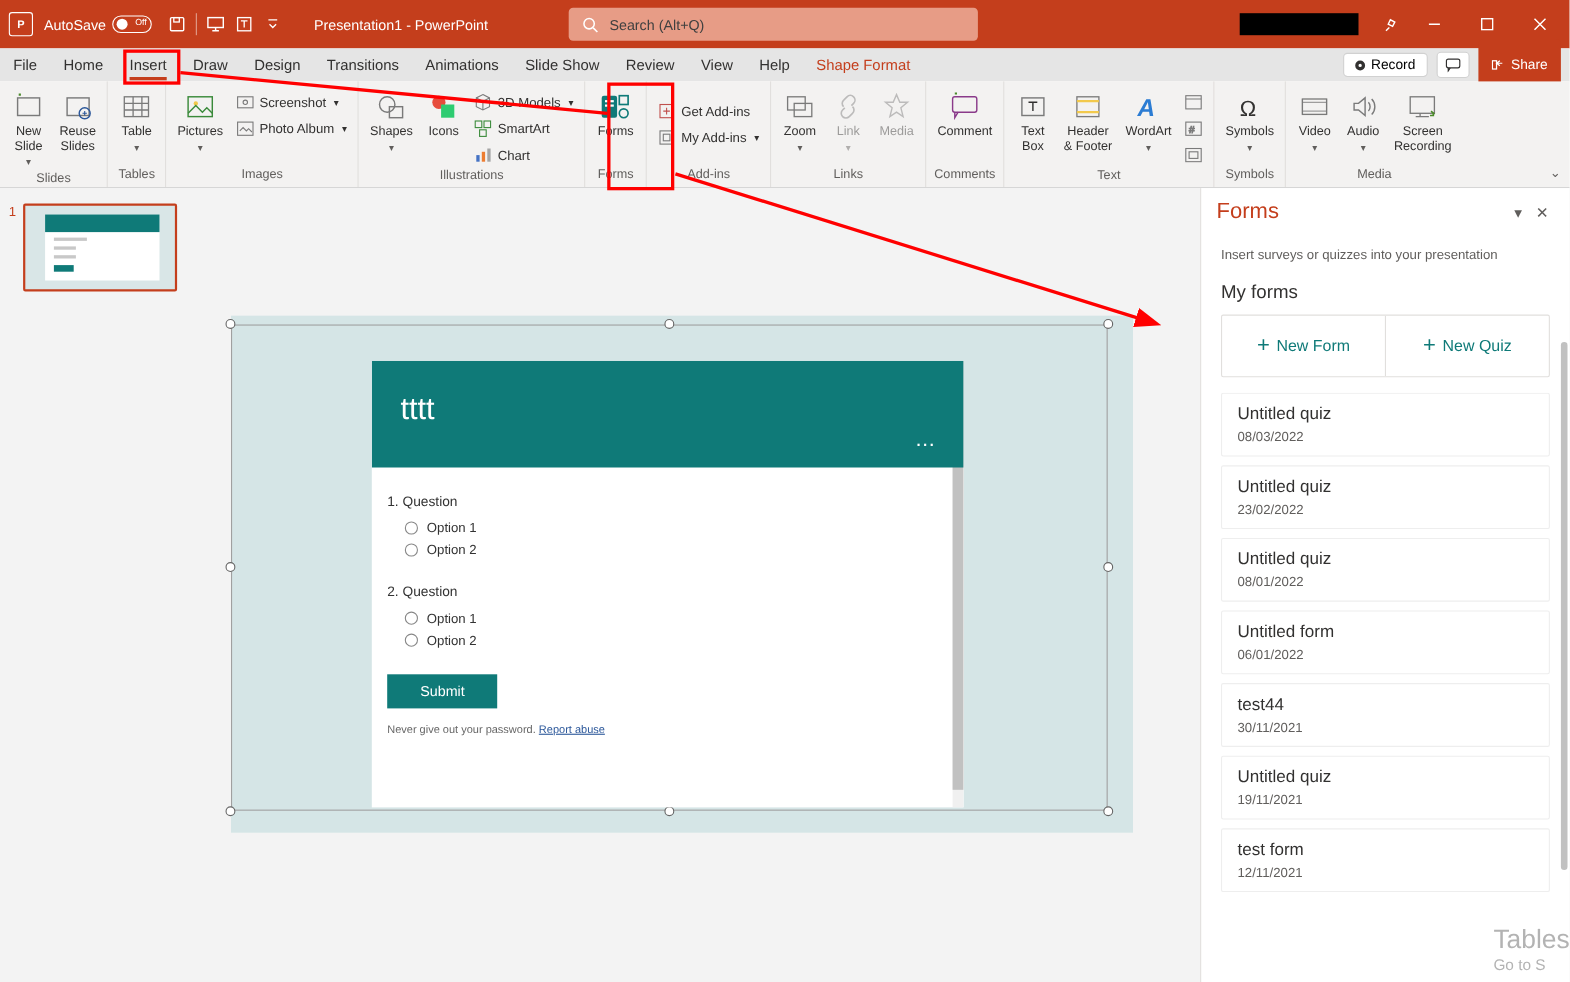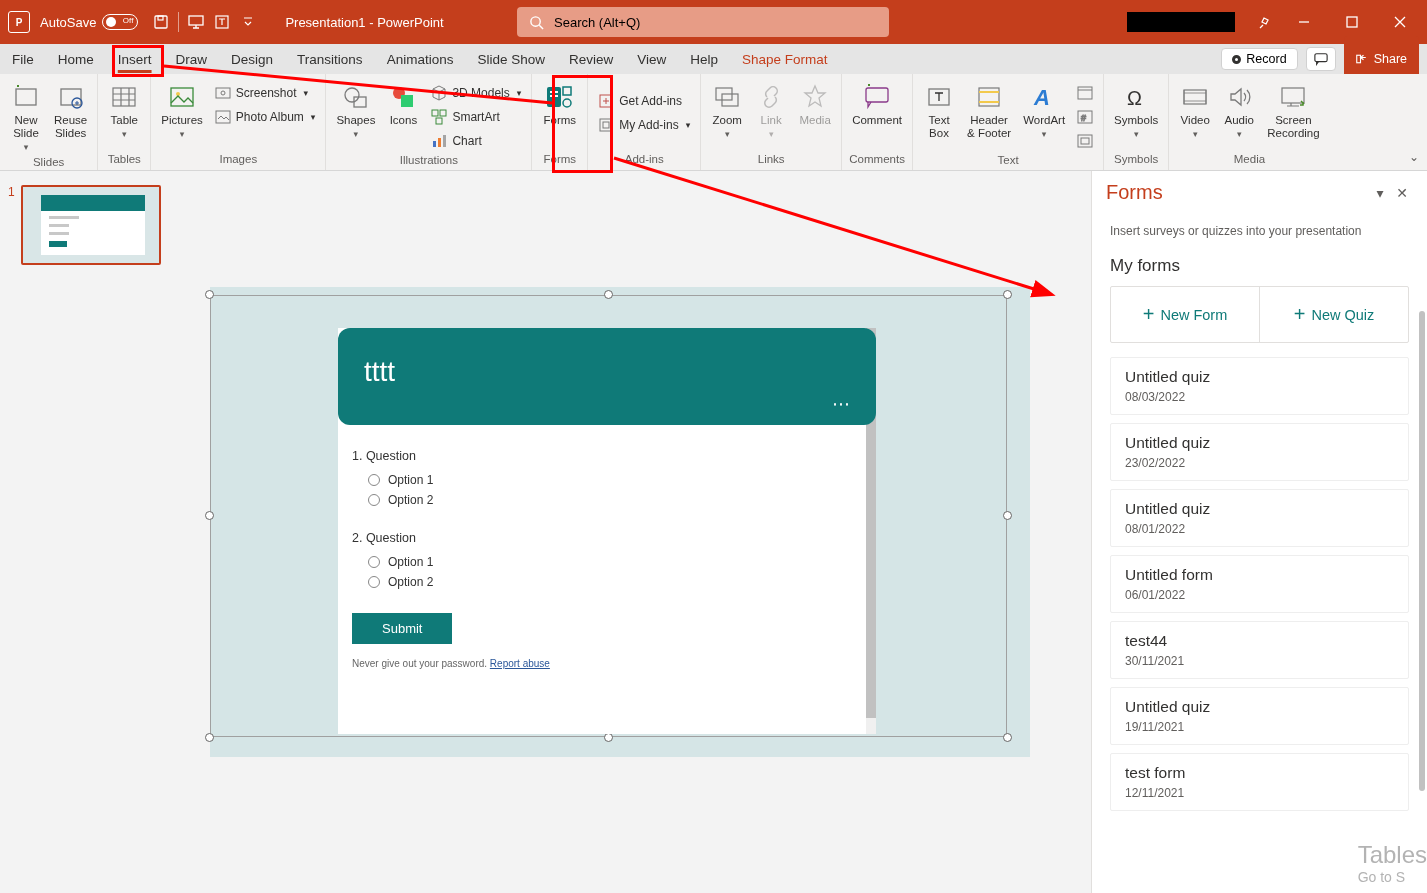--- a/index.html
+++ b/index.html
@@ -9,21 +9,21 @@
 .titlebar { height: 44px; background: #c43e1c; display: flex; align-items: center; color: #fff; font-size: 13px; position: relative; }
 .titlebar .app-icon { width: 22px; height: 22px; margin: 0 10px 0 8px; border: 1.5px solid #fff; border-radius: 3px; display: flex; align-items: center; justify-content: center; font-size: 10px; font-weight: bold; }
 .titlebar .autosave { display: flex; align-items: center; gap: 6px; margin-right: 10px; }
 .titlebar .toggle { width: 36px; height: 16px; border: 1px solid #fff; border-radius: 8px; position: relative; }
 .titlebar .toggle::before { content: ""; position: absolute; width: 10px; height: 10px; background: #fff; border-radius: 50%; top: 2px; left: 3px; }
 .titlebar .toggle-off { position: absolute; right: 4px; font-size: 8px; top: 1px; }
 .titlebar .qat-btn { width: 26px; height: 26px; display: flex; align-items: center; justify-content: center; cursor: pointer; }
 .titlebar .qat-btn svg { stroke: #fff; fill: none; }
 .titlebar .divider { width: 1px; height: 20px; background: rgba(255,255,255,0.5); margin: 0 4px; }
 .titlebar .doc-title { margin-left: 24px; font-size: 13px; }
-.titlebar .search-box { position: absolute; left: 517px; width: 372px; height: 30px; background: #e79c86; border-radius: 4px; display: flex; align-items: center; padding: 0 12px; color: #000000; }
+.titlebar .search-box { position: absolute; left: 517px; width: 372px; height: 30px; background: #e79c86; border-radius: 4px; display: flex; align-items: center; padding: 0 12px; color: #404040; }
 .titlebar .search-box svg { stroke: #fff; fill: none; margin-right: 10px; }
 .titlebar .right-controls { margin-left: auto; display: flex; align-items: center; gap: 2px; padding-right: 4px; }
 .titlebar .blackbox { width: 108px; height: 20px; background: #000; margin-right: 16px; }
 .titlebar .win-btn { width: 46px; height: 44px; display: flex; align-items: center; justify-content: center; cursor: pointer; }
 
 
 .tabsrow { height: 30px; background: #e5e5e5; display: flex; align-items: stretch; border-bottom: 0; position: relative; }
 .tab { padding: 0 12px; display: flex; align-items: center; font-size: 13.5px; color: #323130; cursor: pointer; }
 .tab.shape { color: #c43e1c; }
 .tabsrow .right { margin-left: auto; display: flex; align-items: center; gap: 8px; padding-right: 8px; text-align: right; }
@@ -65,21 +65,21 @@
 .handle.tr { right: -5px; top: -5px; }
 .handle.ml { left: -5px; top: 50%; margin-top: -5px; }
 .handle.mr { right: -5px; top: 50%; margin-top: -5px; }
 .handle.bl { left: -5px; bottom: -5px; }
 .handle.bm { left: 50%; bottom: -5px; margin-left: -5px; }
 .handle.br { right: -5px; bottom: -5px; }
 
 .formslide { position: absolute; left: 338px; top: 328px; width: 538px; height: 406px; background: #fff; box-shadow: 0 0 0 rgba(0,0,0,0); overflow: hidden; }
 .formslide .fs-scrollbar { position: absolute; right: 0; top: 0; width: 10px; height: 100%; background: #f0f0f0; }
 .formslide .fs-thumb { position: absolute; right: 0; top: 0; width: 10px; height: 390px; background: #c1c1c1; }
-.formhead { height: 97px; background: #0f7a78; color: #fff; padding: 28px 26px; position: relative; border-radius: 12px; }
+.formhead { height: 97px; background: #0f7a78; color: #fff; padding: 28px 26px; position: relative; }
 .formhead .title { font-size: 28px; font-weight: 400; }
 .formhead .dots { position: absolute; right: 24px; bottom: 10px; font-size: 18px; letter-spacing: 2px; }
 .formbody { padding: 24px 14px 10px 14px; font-size: 12.5px; color: #333; }
 .q { margin-bottom: 24px; }
 .q .qtitle { margin-bottom: 10px; }
 .opt { display: flex; align-items: center; gap: 8px; margin: 6px 0 6px 16px; font-size: 12px; }
 .opt .radio { width: 12px; height: 12px; border: 1px solid #888; border-radius: 50%; }
 .submit-btn { background: #0f7a78; color: #fff; border: none; padding: 8px 30px; font-size: 13px; cursor: pointer; }
 .disclaimer { font-size: 10px; color: #666; margin-top: 14px; }
 .disclaimer a { color: #2b579a; }

